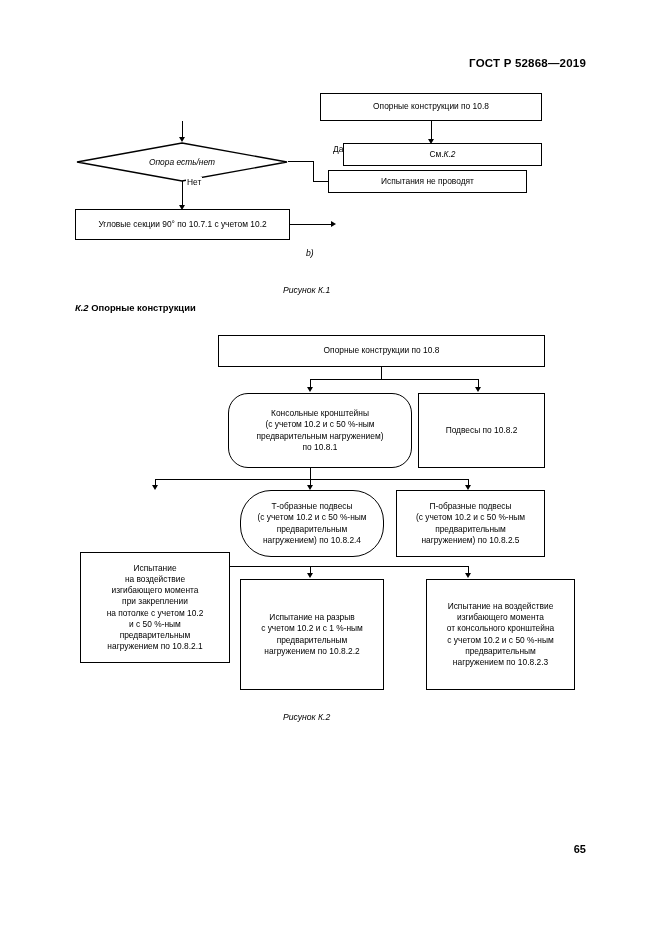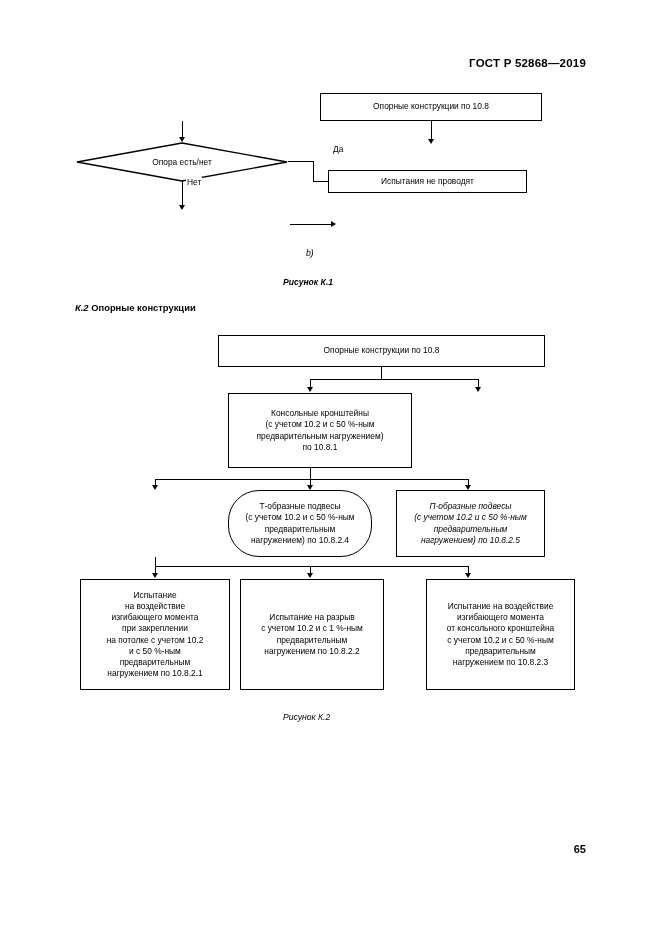--- a/index.html
+++ b/index.html
@@ -126,21 +126,21 @@
 <div class="page">
 
   <div class="doc-header">ГОСТ Р 52868—2019</div>
 
 
   <div class="box" style="left:320px; top:93px; width:222px; height:28px;">Опорные конструкции по 10.8</div>
 
   <div class="ln ln-v" style="left:181.5px; top:121px; height:17px;"></div>
   <div class="arrow-d" style="left:178.7px; top:137px;"></div>
 
-  <div class="diamond-wrap" style="left:76px; top:142px; width:212px; height:40px;">
+  <div class="diamond-wrap" style="left:76px; top:142px; width:212px; height:40px;font-style:italic;">
     <svg width="212" height="40" viewBox="0 0 212 40">
       <polygon points="106,1 211,20 106,39 1,20" fill="#ffffff" stroke="#000000" stroke-width="1.3"></polygon>
     </svg>
     <div class="diamond-label">Опора есть/нет</div>
   </div>
 
   <div class="edge-label" style="left:292px; top:144px;margin-left:40px;">Да</div>
 
   <div class="ln ln-h" style="left:288px; top:161px; width:26px;"></div>
   <div class="ln ln-v" style="left:312.7px; top:161px; height:21px;"></div>
@@ -148,81 +148,86 @@
   <div class="arrow-r" style="left:338px; top:178.3px;"></div>
 
   <div class="edge-label" style="left:186px; top:177px;">Нет</div>
 
   <div class="ln ln-v" style="left:181.5px; top:181px; height:26px;"></div>
   <div class="arrow-d" style="left:178.7px; top:205px;"></div>
 
   <div class="ln ln-v" style="left:430.5px; top:121px; height:21px;"></div>
   <div class="arrow-d" style="left:427.7px; top:139px;"></div>
 
+  <div class="box" style="left:343px; top:143px; width:199px; height:23px;">
+    <span>См. </span><span class="ital">К.2</span>
+  </div>
 
   <div class="box" style="left:328px; top:170px; width:199px; height:23px;">Испытания не проводят</div>
 
+  <div class="box" style="left:75px; top:209px; width:215px; height:31px;">Угловые секции 90° по 10.7.1 с учетом 10.2</div>
 
   <div class="ln ln-h" style="left:290px; top:224px; width:43px;"></div>
   <div class="arrow-r" style="left:331px; top:221.3px;"></div>
 
 
   <div class="caption" style="left:306px; top:248px;">b)</div>
 
-  <div class="caption" style="left:283px; top:277px;font-weight:bold;">Рисунок К.1</div>
+  <div class="caption" style="left:283px; top:285px;">Рисунок К.1</div>
 
   <div class="section-heading" style="left:75px; top:302px;">
     <span class="num">К.2</span><span> Опорные конструкции</span>
   </div>
 
   <div class="box" style="left:218px; top:335px; width:327px; height:32px;">Опорные конструкции по 10.8</div>
 
   <div class="ln ln-v" style="left:380.5px; top:367px; height:13px;"></div>
   <div class="ln ln-h" style="left:310px; top:379px; width:169px;"></div>
   <div class="ln ln-v" style="left:310px; top:379px; height:10px;"></div>
   <div class="arrow-d" style="left:307.2px; top:387px;"></div>
   <div class="ln ln-v" style="left:477.7px; top:379px; height:10px;"></div>
   <div class="arrow-d" style="left:474.9px; top:387px;"></div>
 
-  <div class="box" style="left:228px; top:393px; width:184px; height:75px;">Консольные кронштейны
+  <div class="box" style="left:228px; top:393px; width:184px; height:75px;border-radius:20px;">Консольные кронштейны
 (с учетом 10.2 и с 50 %-ным
 предварительным нагружением)
 по 10.8.1</div>
 
+  <div class="box" style="left:418px; top:393px; width:127px; height:75px;">Подвесы по 10.8.2</div>
 
   <div class="ln ln-v" style="left:310px; top:468px; height:12px;"></div>
   <div class="ln ln-h" style="left:155px; top:478.5px; width:314px;"></div>
   <div class="ln ln-v" style="left:155px; top:478.5px; height:8px;"></div>
   <div class="arrow-d" style="left:152.2px; top:485px;"></div>
   <div class="ln ln-v" style="left:310px; top:478.5px; height:8px;"></div>
   <div class="arrow-d" style="left:307.2px; top:485px;"></div>
   <div class="ln ln-v" style="left:467.7px; top:478.5px; height:8px;"></div>
   <div class="arrow-d" style="left:464.9px; top:485px;"></div>
 
 
-  <div class="box" style="left:228px; top:490px; width:144px; height:67px;border-radius:31px;">Т-образные подвесы
+  <div class="box" style="left:240px; top:490px; width:144px; height:67px;border-radius:31px;">Т-образные подвесы
 (с учетом 10.2 и с 50 %-ным
 предварительным
 нагружением) по 10.8.2.4</div>
 
-  <div class="box" style="left:396px; top:490px; width:149px; height:67px;font-style:italic;">П-образные подвесы
+  <div class="box" style="left:396px; top:490px; width:149px; height:67px;">П-образные подвесы
 (с учетом 10.2 и с 50 %-ным
 предварительным
 нагружением) по 10.8.2.5</div>
 
   <div class="ln ln-v" style="left:155px; top:557px; height:10px;"></div>
   <div class="ln ln-h" style="left:155px; top:566px; width:314px;"></div>
   <div class="ln ln-v" style="left:155px; top:566px; height:9px;"></div>
   <div class="arrow-d" style="left:152.2px; top:573px;"></div>
   <div class="ln ln-v" style="left:310px; top:566px; height:9px;"></div>
   <div class="arrow-d" style="left:307.2px; top:573px;"></div>
   <div class="ln ln-v" style="left:467.7px; top:566px; height:9px;"></div>
   <div class="arrow-d" style="left:464.9px; top:573px;"></div>
 
-  <div class="box" style="left:80px; top:579px; width:150px; height:111px;">Испытание
+  <div class="box" style="left:80px; top:552px; width:150px; height:111px;">Испытание
 на воздействие
 изгибающего момента
 при закреплении
 на потолке с учетом 10.2
 и с 50 %-ным
 предварительным
 нагружением по 10.8.2.1</div>
 
   <div class="box" style="left:240px; top:579px; width:144px; height:111px;">Испытание на разрыв
 с учетом 10.2 и с 1 %-ным

